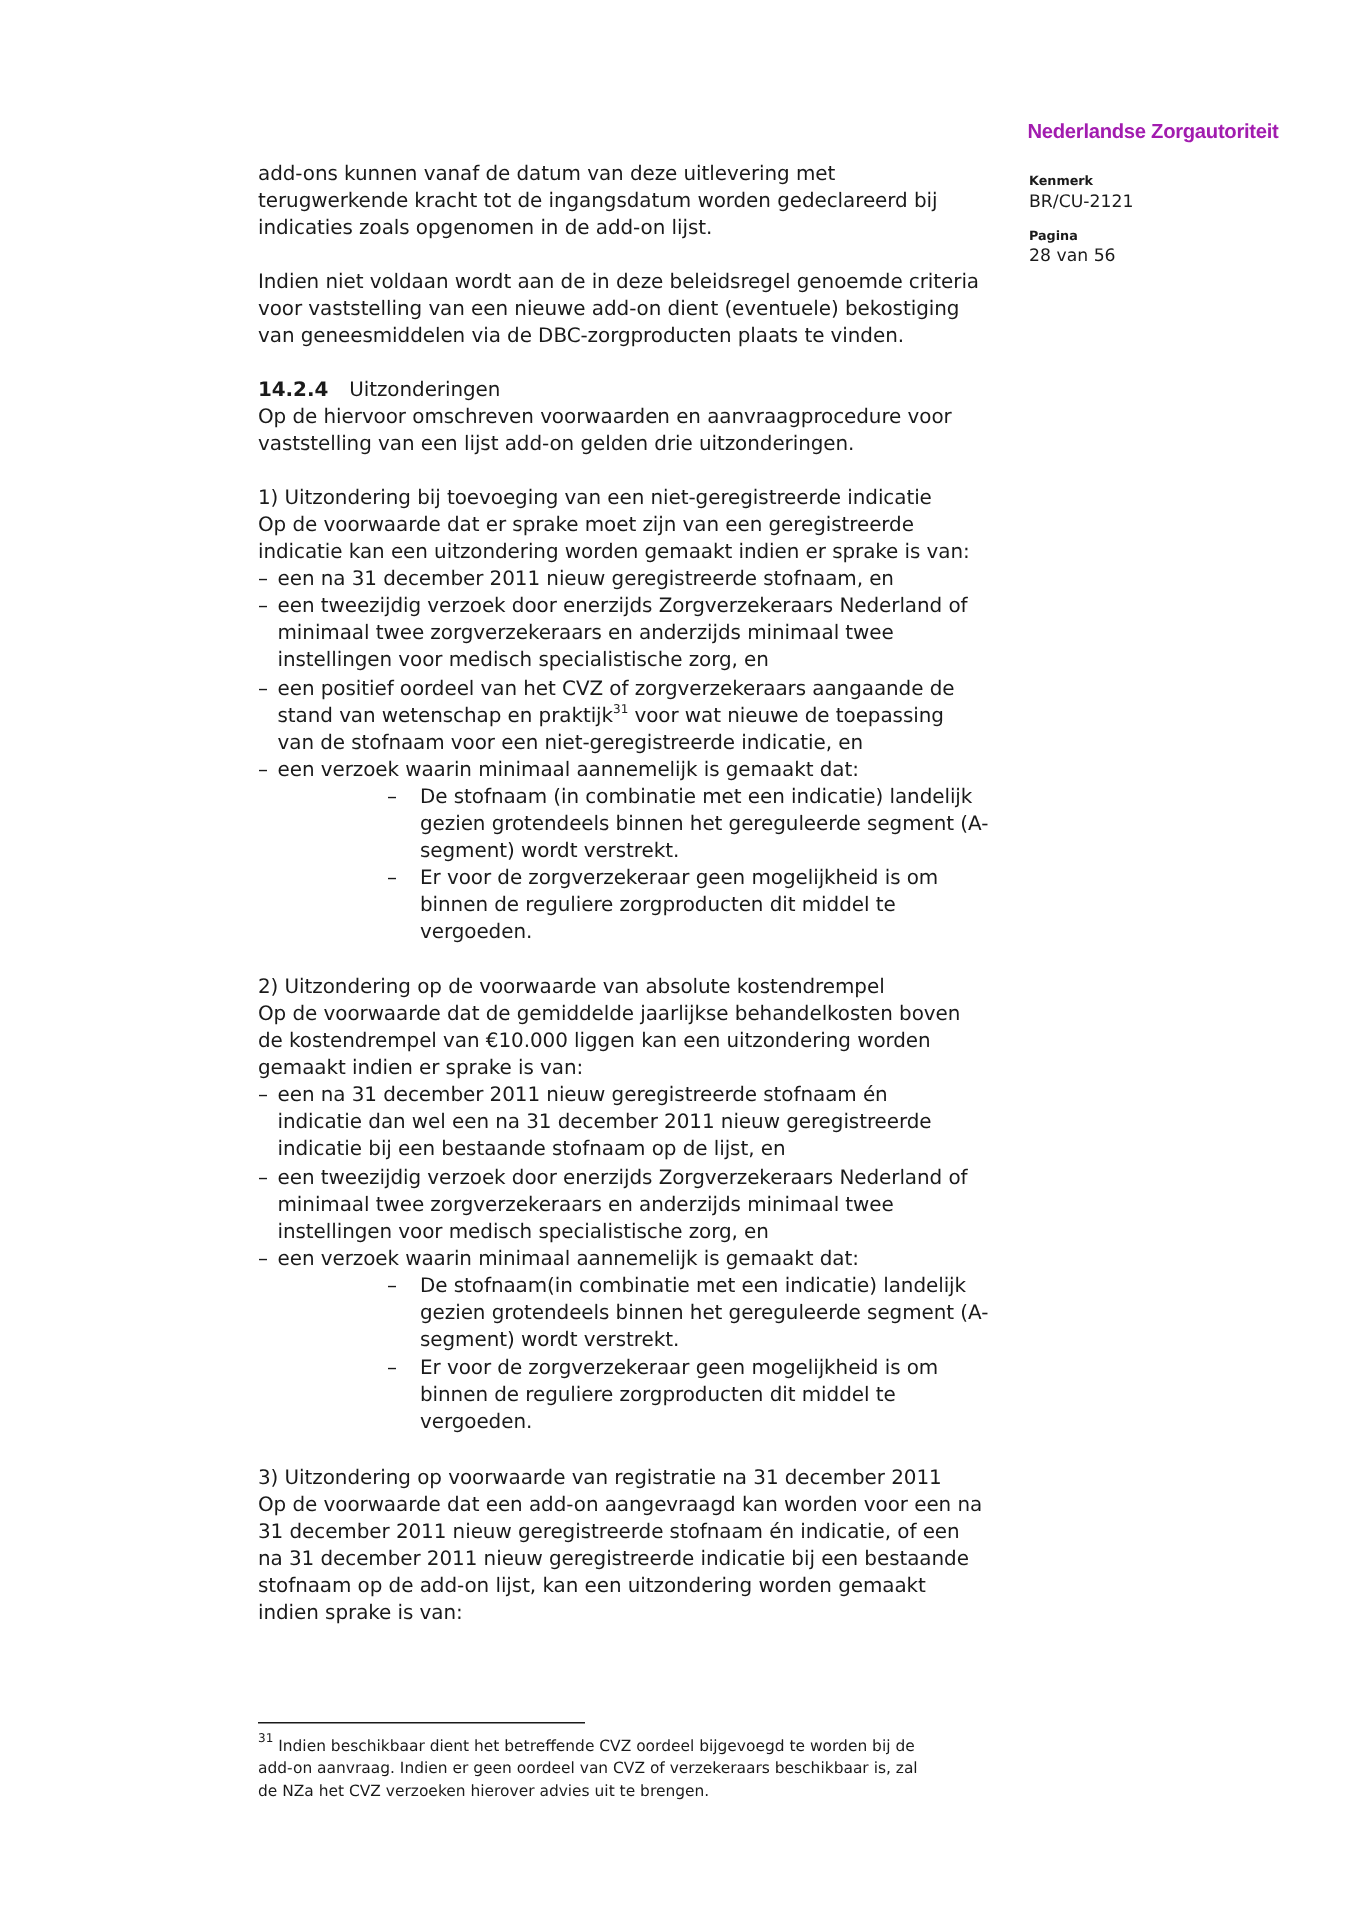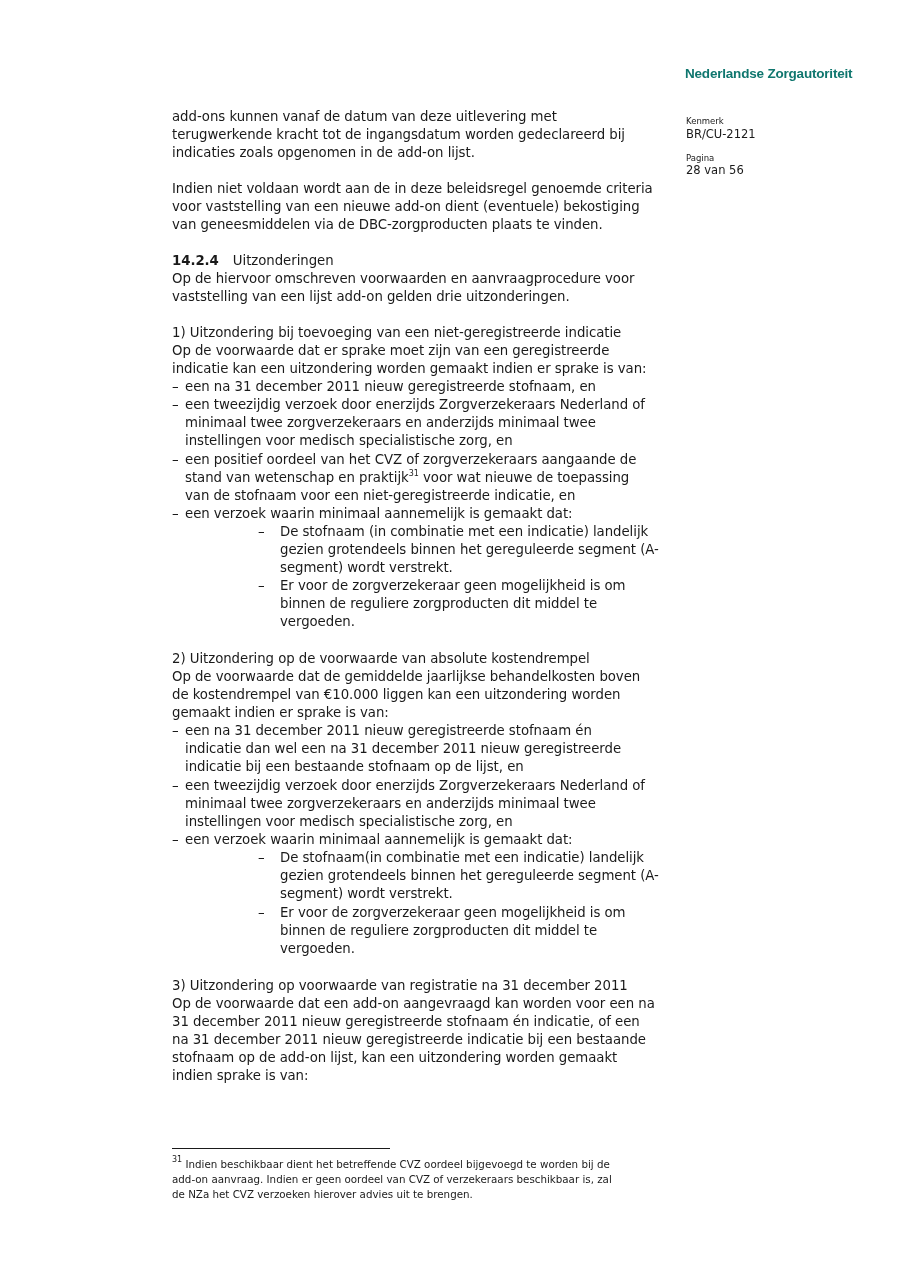--- a/index.html
+++ b/index.html
@@ -1,21 +1,21 @@
 <!DOCTYPE html>
 <html><head>
 <meta charset="utf-8">
 <style>
   html, body { margin: 0; padding: 0; background: #ffffff; }
   body { width: 900px; height: 1273px; position: relative; overflow: hidden;
          font-family: "DejaVu Sans", sans-serif; color: #1a1a1a; }
-  .org { position: absolute; left: 685px; top: 66px; font-family: "Liberation Sans", sans-serif;
-         font-weight: bold; font-size: 13.5px; letter-spacing: -0.2px; color: #0f766e; }
+  .org { position: absolute; left: 685px; top: 80px; font-family: "Liberation Sans", sans-serif;
+         font-weight: bold; font-size: 13.5px; letter-spacing: -0.2px; color: #a21caf; }
   .meta { position: absolute; left: 686px; font-family: "DejaVu Sans", sans-serif; color: #1a1a1a; }
-  .meta-label { font-size: 8.5px; font-weight: normal; }
+  .meta-label { font-size: 8.5px; font-weight: bold; }
   .meta-value { font-size: 11.5px; }
   .line { position: absolute; left: 172px; font-size: 13.3px; white-space: nowrap; line-height: 18px; letter-spacing: -0.05px; }
   .dash { position: absolute; font-size: 13.3px; line-height: 18px; }
   .ind1 { left: 185px; }
   .ind2 { left: 280px; }
   .bold { font-weight: bold; text-align: right; }
   sup { font-size: 8px; vertical-align: 6px; line-height: 0; }
   .fn-rule { position: absolute; left: 172px; top: 1148px; width: 218px; height: 1px; background: #1a1a1a; }
   .fn { position: absolute; left: 172px; font-size: 10.3px; line-height: 15px; white-space: nowrap; }
 </style>

